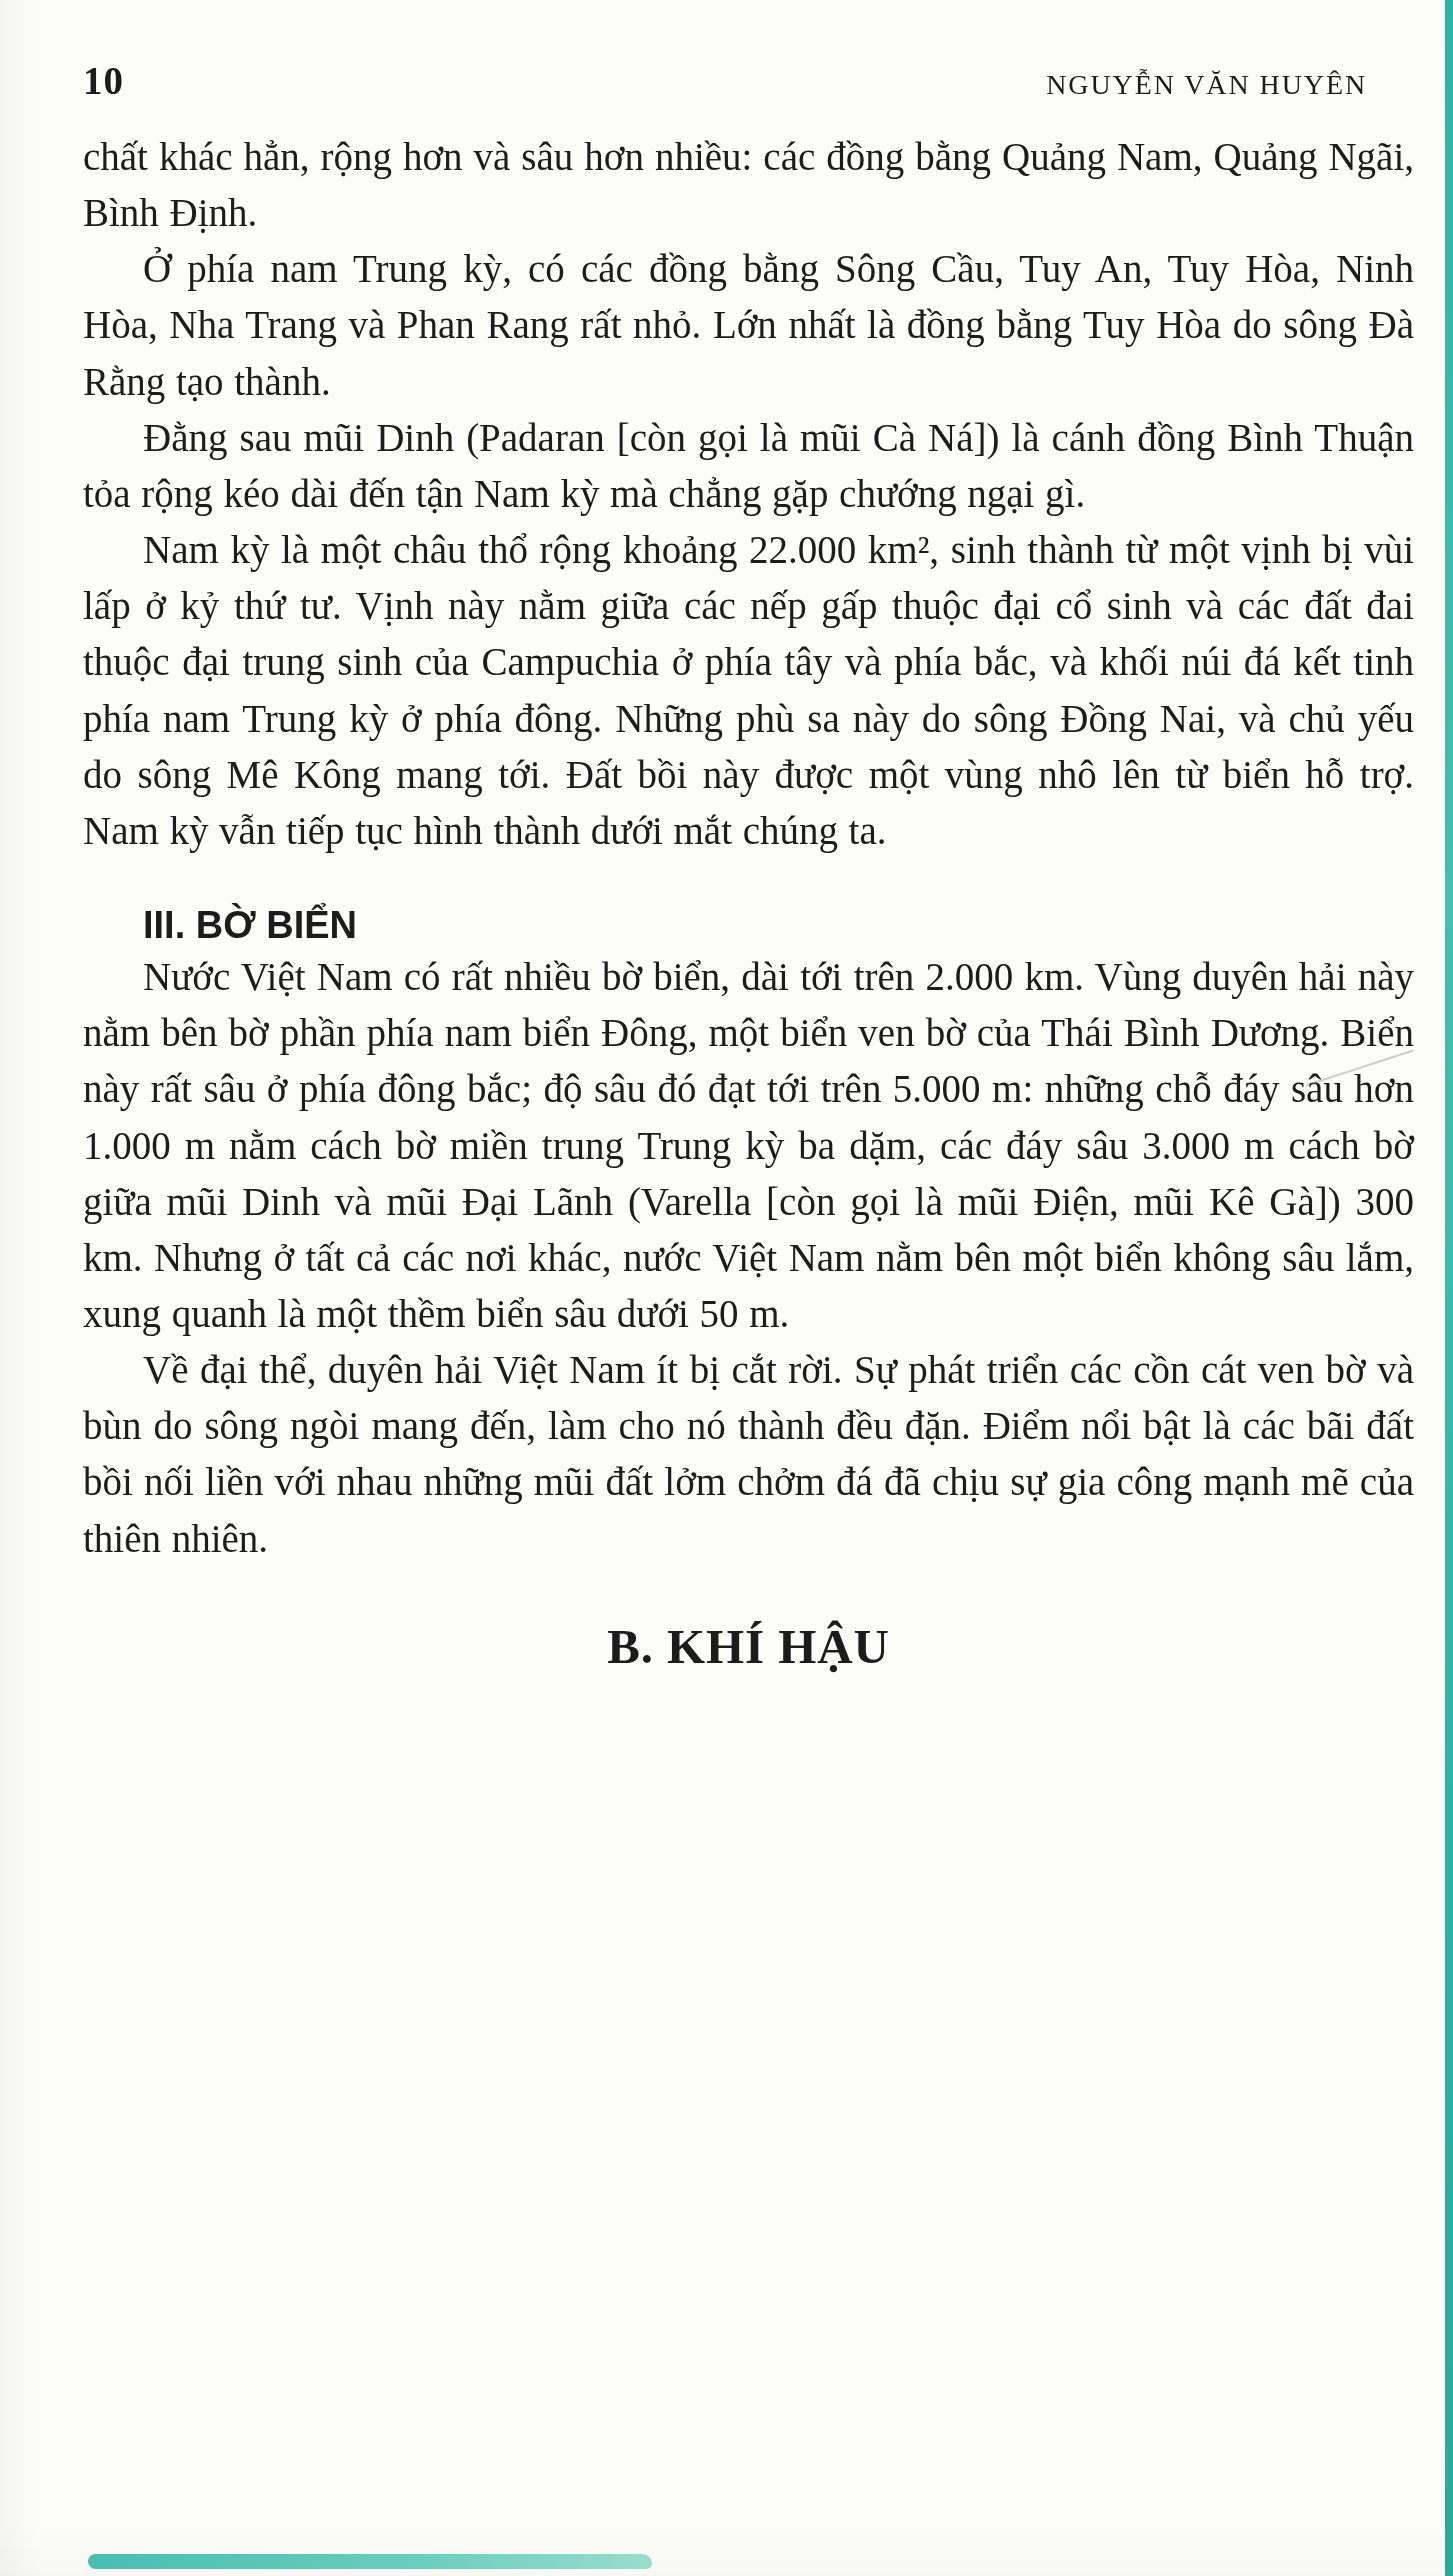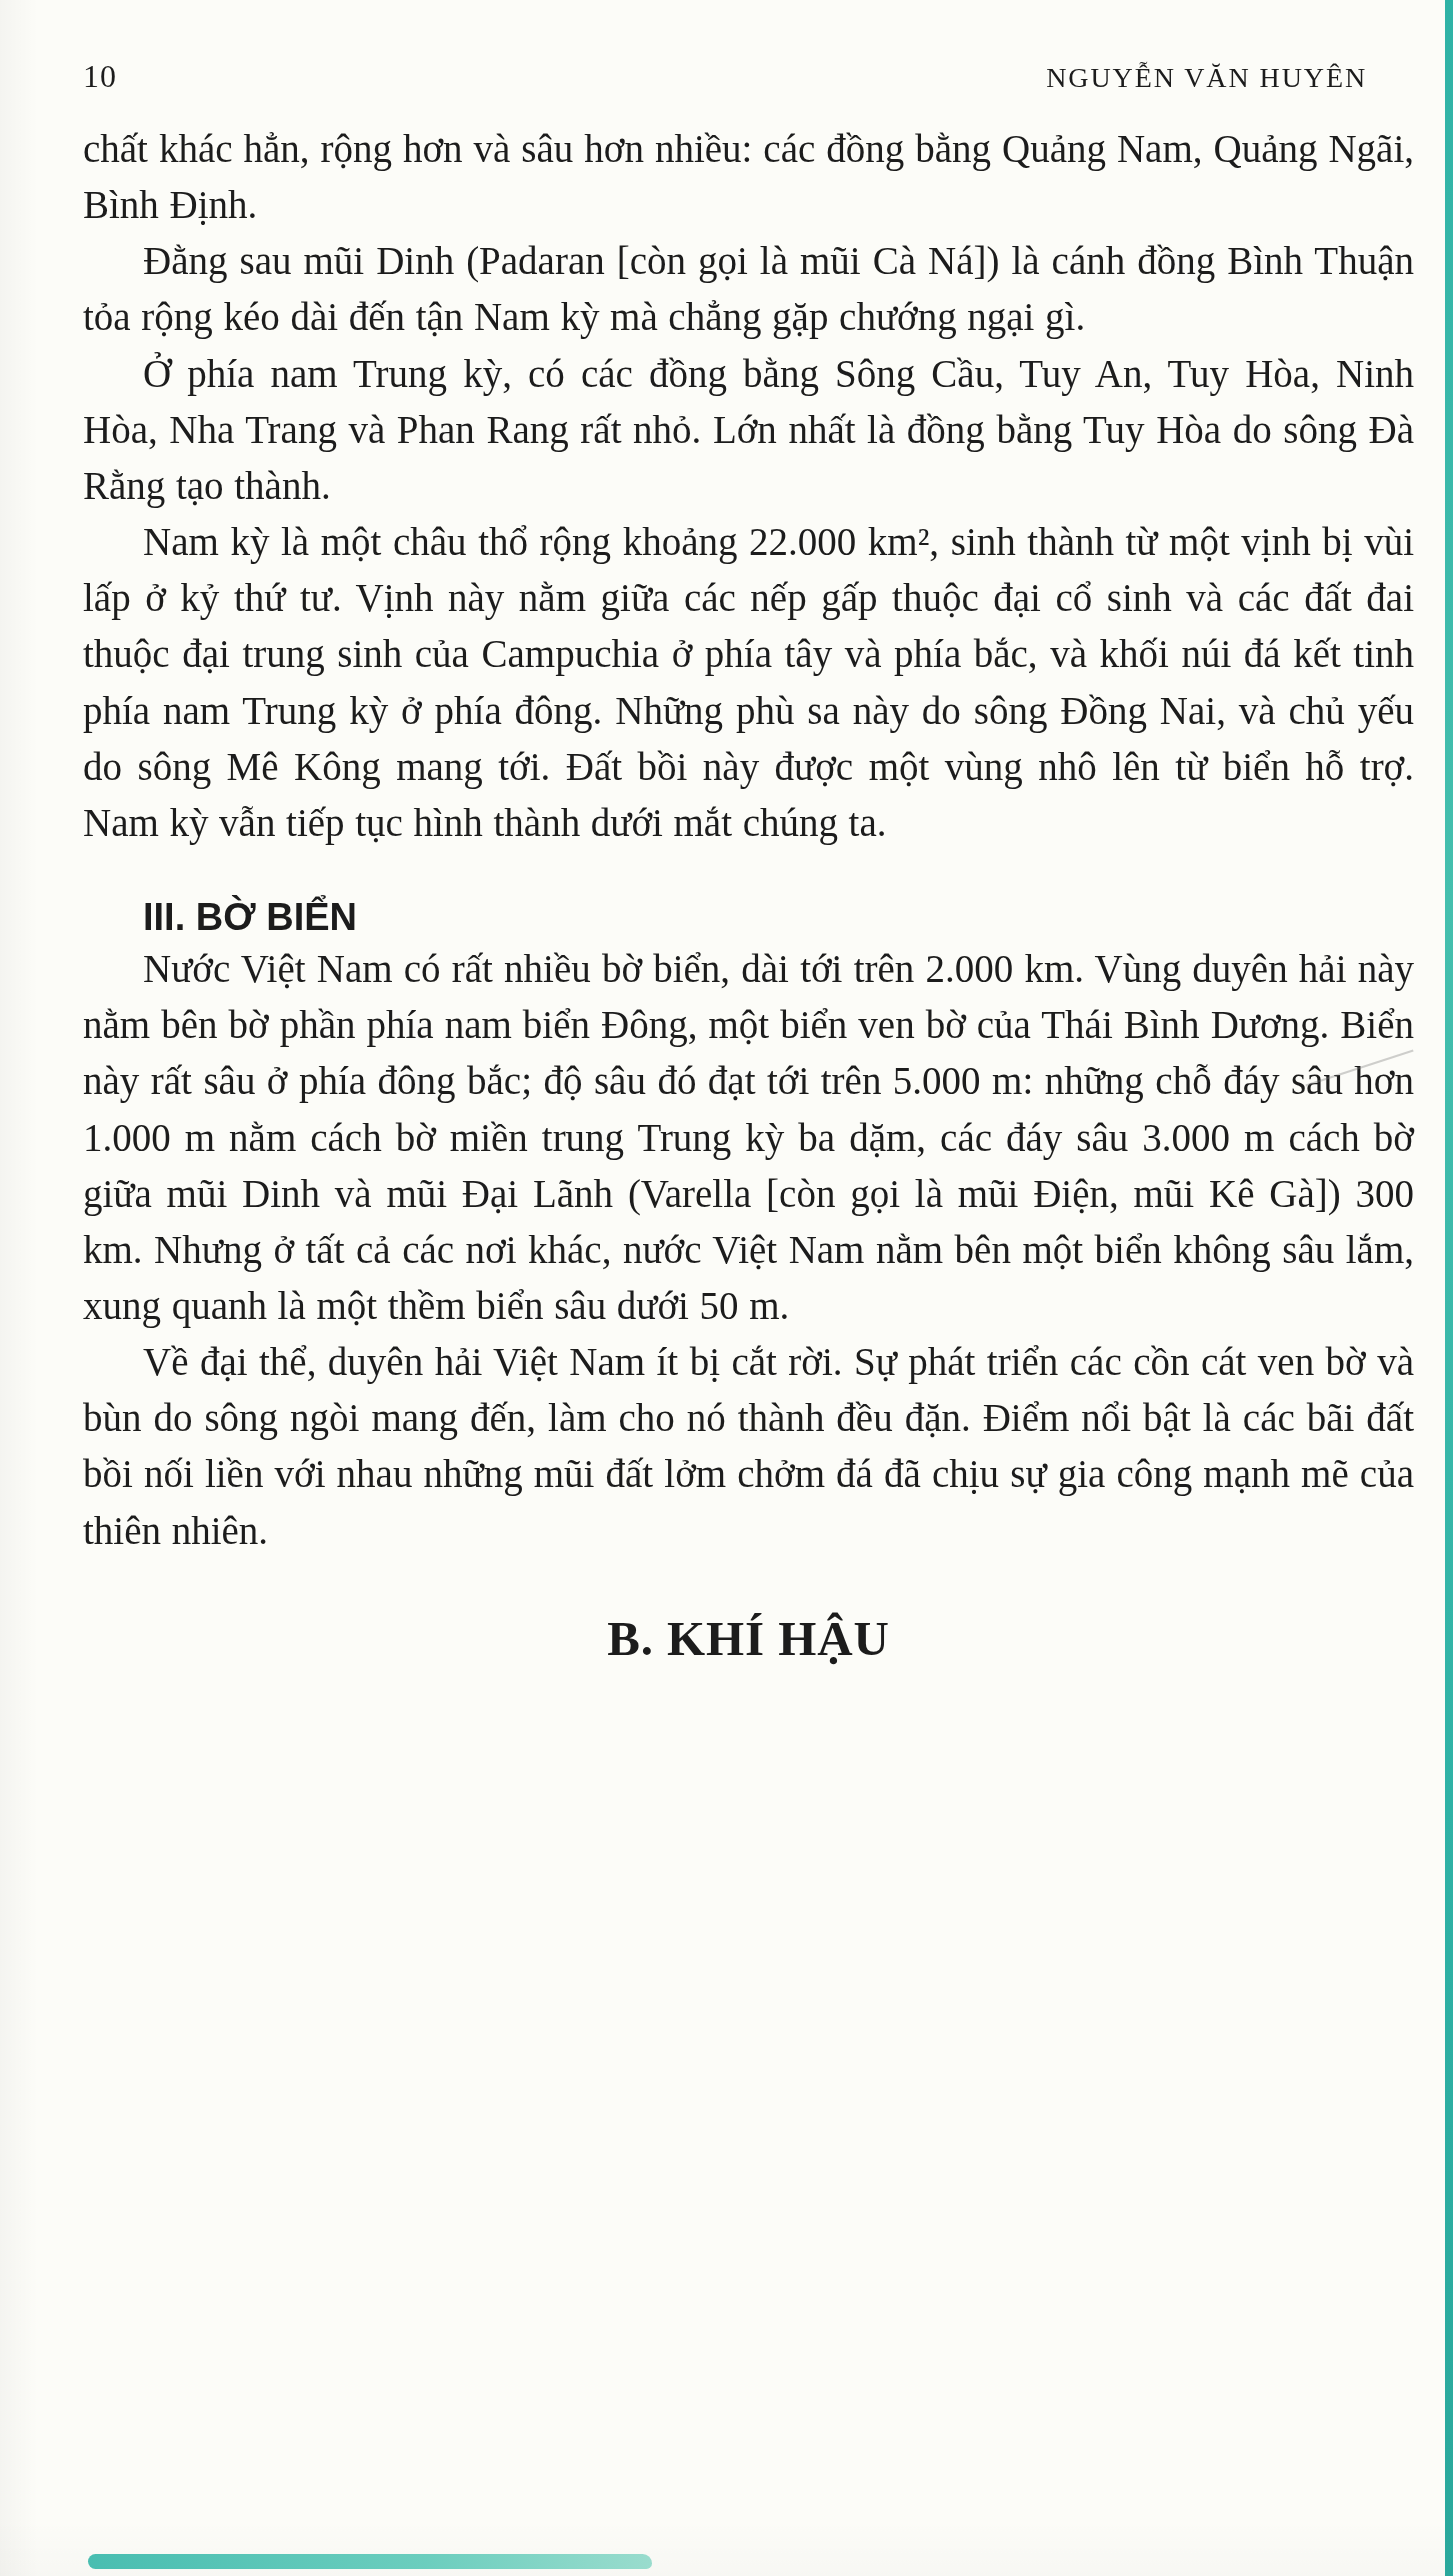--- a/index.html
+++ b/index.html
@@ -25,22 +25,23 @@
       linear-gradient(90deg, rgba(0,0,0,0.03) 0, rgba(0,0,0,0) 38px),
       linear-gradient(0deg, rgba(0,0,0,0.02) 0, rgba(0,0,0,0) 56px);
   }
   .running-head {
     display: flex;
     justify-content: space-between;
     align-items: baseline;
     padding: 58px 87px 0 83px;
   }
   .pagenum {
-    font-size: 32px;
+    font-size: 39px;
     letter-spacing: 0.9px;
+    font-weight: bold;
   }
   .author {
     font-size: 28px;
     letter-spacing: 1.9px;
   }
   .text-block {
     padding: 26px 40px 0 83px;
   }
   .para {
     font-size: 39px;
@@ -113,23 +114,23 @@
 
   <header class="running-head">
     <span class="pagenum">10</span>
     <span class="author">NGUYỄN VĂN HUYÊN</span>
   </header>
 
   <main class="text-block">
 
     <p class="para no-indent">chất khác hẳn, rộng hơn và sâu hơn nhiều: các đồng bằng Quảng Nam, Quảng Ngãi, Bình Định.</p>
 
+    <p class="para">Ở phía nam Trung kỳ, có các đồng bằng Sông Cầu, Tuy An, Tuy Hòa, Ninh Hòa, Nha Trang và Phan Rang rất nhỏ. Lớn nhất là đồng bằng Tuy Hòa do sông Đà Rằng tạo thành.</p>
+
     <p class="para">Đằng sau mũi Dinh (Padaran [còn gọi là mũi Cà Ná]) là cánh đồng Bình Thuận tỏa rộng kéo dài đến tận Nam kỳ mà chẳng gặp chướng ngại gì.</p>
-
-    <p class="para">Ở phía nam Trung kỳ, có các đồng bằng Sông Cầu, Tuy An, Tuy Hòa, Ninh Hòa, Nha Trang và Phan Rang rất nhỏ. Lớn nhất là đồng bằng Tuy Hòa do sông Đà Rằng tạo thành.</p>
 
 
     <p class="para">Nam kỳ là một châu thổ rộng khoảng 22.000 km², sinh thành từ một vịnh bị vùi lấp ở kỷ thứ tư. Vịnh này nằm giữa các nếp gấp thuộc đại cổ sinh và các đất đai thuộc đại trung sinh của Campuchia ở phía tây và phía bắc, và khối núi đá kết tinh phía nam Trung kỳ ở phía đông. Những phù sa này do sông Đồng Nai, và chủ yếu do sông Mê Kông mang tới. Đất bồi này được một vùng nhô lên từ biển hỗ trợ. Nam kỳ vẫn tiếp tục hình thành dưới mắt chúng ta.</p>
 
     <h2 class="heading-left-sans">III. BỜ BIỂN</h2>
 
     <p class="para">Nước Việt Nam có rất nhiều bờ biển, dài tới trên 2.000 km. Vùng duyên hải này nằm bên bờ phần phía nam biển Đông, một biển ven bờ của Thái Bình Dương. Biển này rất sâu ở phía đông bắc; độ sâu đó đạt tới trên 5.000 m: những chỗ đáy sâu hơn 1.000 m nằm cách bờ miền trung Trung kỳ ba dặm, các đáy sâu 3.000 m cách bờ giữa mũi Dinh và mũi Đại Lãnh (Varella [còn gọi là mũi Điện, mũi Kê Gà]) 300 km. Nhưng ở tất cả các nơi khác, nước Việt Nam nằm bên một biển không sâu lắm, xung quanh là một thềm biển sâu dưới 50 m.</p>
 
     <p class="para">Về đại thể, duyên hải Việt Nam ít bị cắt rời. Sự phát triển các cồn cát ven bờ và bùn do sông ngòi mang đến, làm cho nó thành đều đặn. Điểm nổi bật là các bãi đất bồi nối liền với nhau những mũi đất lởm chởm đá đã chịu sự gia công mạnh mẽ của thiên nhiên.</p>
 

